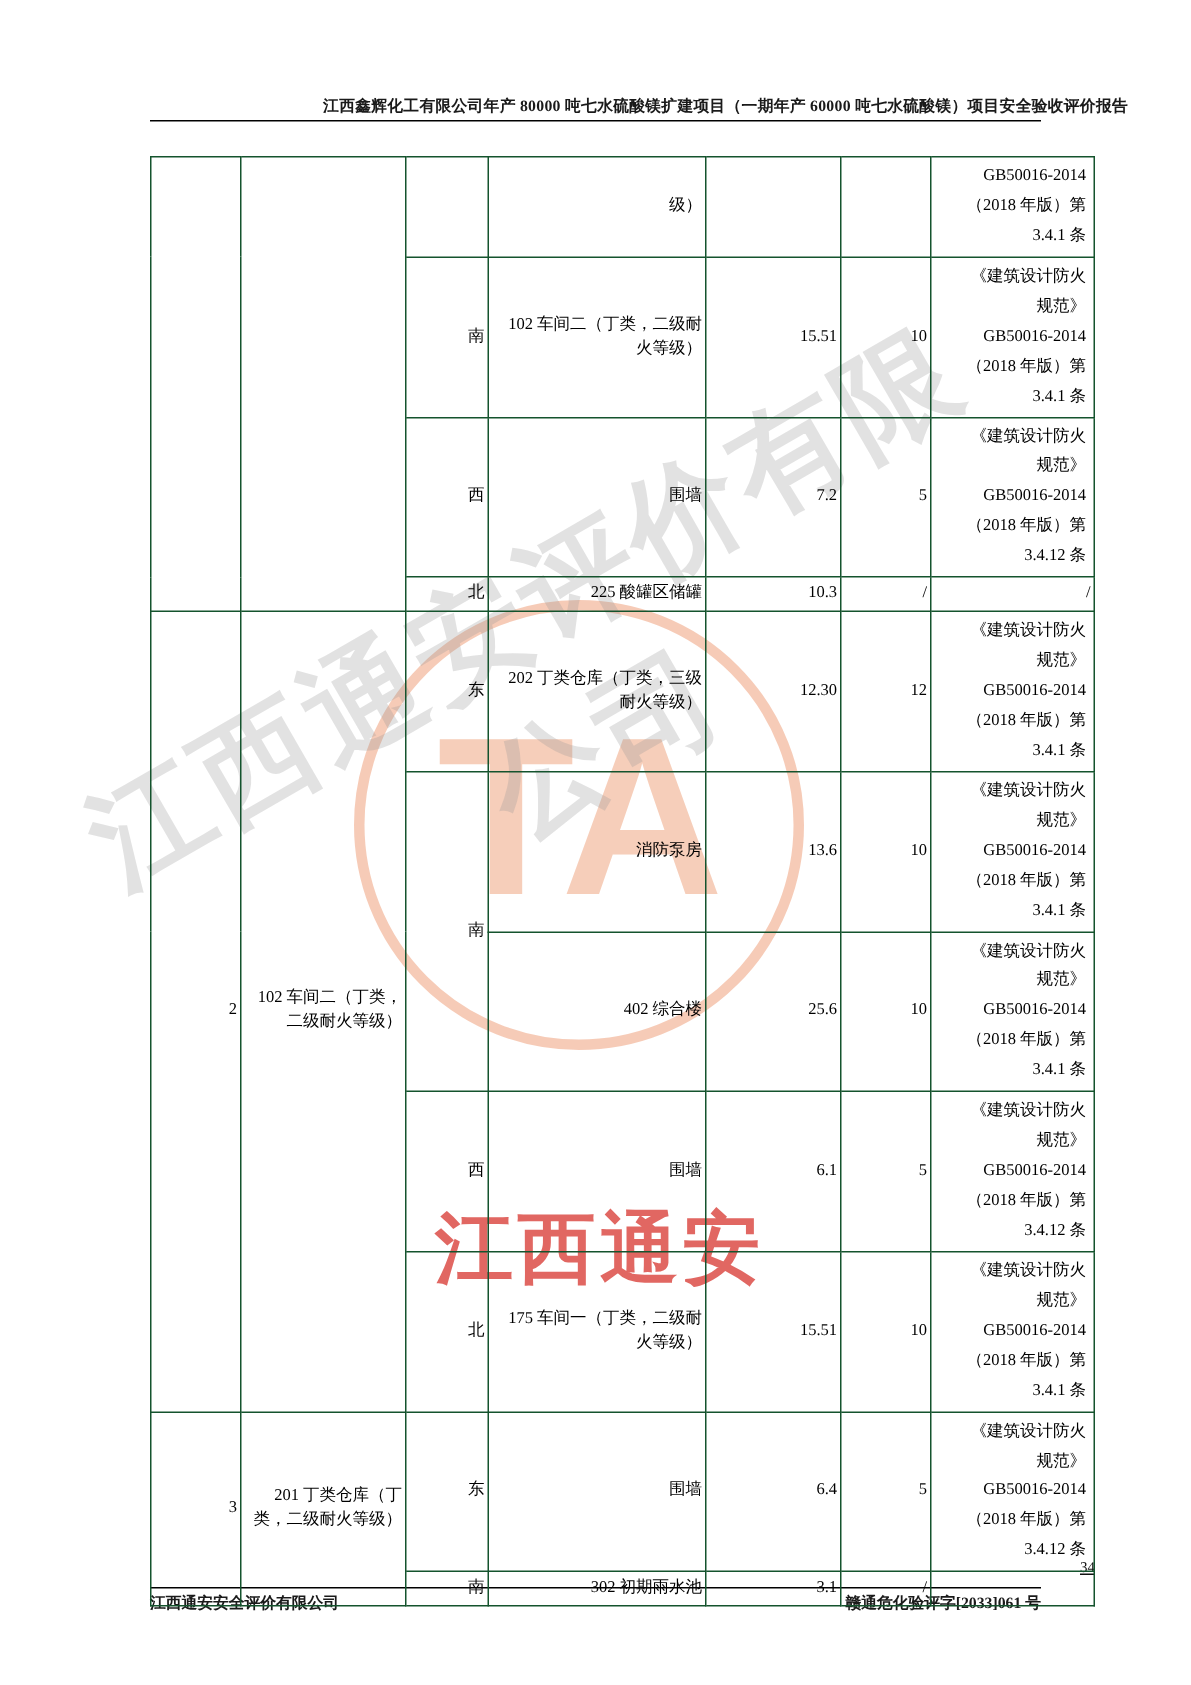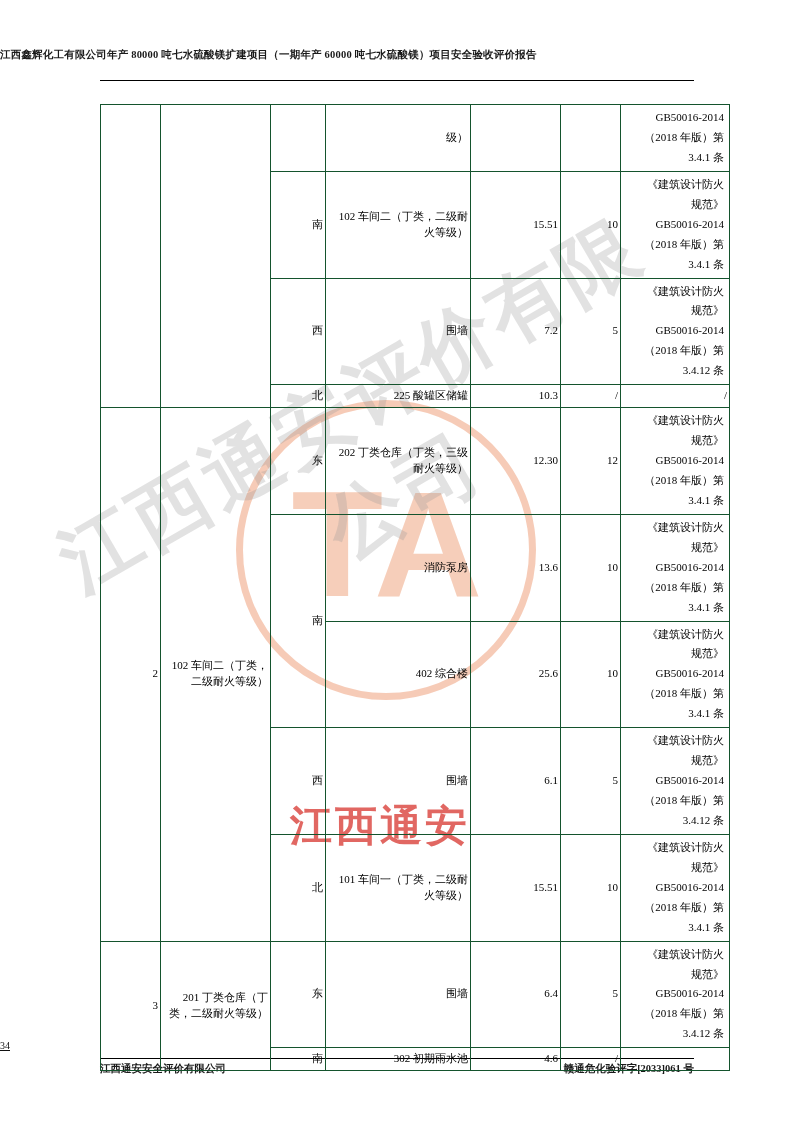--- a/index.html
+++ b/index.html
@@ -18,45 +18,45 @@
   .page {
     position: relative;
     width: 794px;
     height: 1123px;
     box-sizing: border-box;
   }
 
   
   .header {
     position: absolute;
-    top: 48px;
+    top: 64px;
     left: 0;
     width: 752px;
-    text-align: left;
+    text-align: right;
     font-size: 10.5px;
     font-weight: bold;
     letter-spacing: 0.2px;
     color: #1a1a1a;
   }
   .header-rule {
     position: absolute;
     top: 80px;
     left: 100px;
     width: 594px;
     height: 1px;
     background: #000;
   }
 
   
   .page-number {
     position: absolute;
     top: 1040px;
     left: 0;
     width: 730px;
-    text-align: left;
+    text-align: right;
     font-size: 10px;
     color: #111;
     text-decoration: underline;
   }
   .footer-rule {
     position: absolute;
     top: 1058px;
     left: 100px;
     width: 594px;
     height: 1px;
@@ -120,21 +120,21 @@
     transform: rotate(-30deg);
     transform-origin: 350px 150px;
     text-align: center;
     font-family: "Liberation Serif", serif;
     letter-spacing: 4px;
   }
   .wm-red {
     position: absolute;
     left: 290px;
     top: 758px;
-    font-size: 42px;
+    font-size: 52px;
     font-weight: bold;
     color: rgba(214, 45, 38, 0.72);
     font-family: "Liberation Serif", serif;
     letter-spacing: 3px;
   }
 
   
   .tbl-wrap {
     position: absolute;
     top: 104px;
@@ -287,21 +287,21 @@
           <div class="std-cell">《建筑设计防火</div>
           <div class="std-cell">规范》</div>
           <div class="std-cell">GB50016-2014</div>
           <div class="std-cell">（2018 年版）第</div>
           <div class="std-cell">3.4.12 条</div>
         </td>
       </tr>
 
       <tr>
         <td class="c-dir">北</td>
-        <td class="c-obj">101 车间一（丁类，二级耐火等级）</td>
+        <td class="c-obj">175 车间一（丁类，二级耐火等级）</td>
         <td class="c-act">15.51</td>
         <td class="c-req">10</td>
         <td class="c-std">
           <div class="std-cell">《建筑设计防火</div>
           <div class="std-cell">规范》</div>
           <div class="std-cell">GB50016-2014</div>
           <div class="std-cell">（2018 年版）第</div>
           <div class="std-cell">3.4.1 条</div>
         </td>
       </tr>
@@ -318,21 +318,21 @@
           <div class="std-cell">规范》</div>
           <div class="std-cell">GB50016-2014</div>
           <div class="std-cell">（2018 年版）第</div>
           <div class="std-cell">3.4.12 条</div>
         </td>
       </tr>
 
       <tr>
         <td class="c-dir">南</td>
         <td class="c-obj">302 初期雨水池</td>
-        <td class="c-act">4.6</td>
+        <td class="c-act">3.1</td>
         <td class="c-req">/</td>
         <td class="c-std"></td>
       </tr>
     </tbody>
       </table>
   </div>
 
   <div class="page-number">34</div>
   <div class="footer-rule"></div>
   <div class="footer-row">

